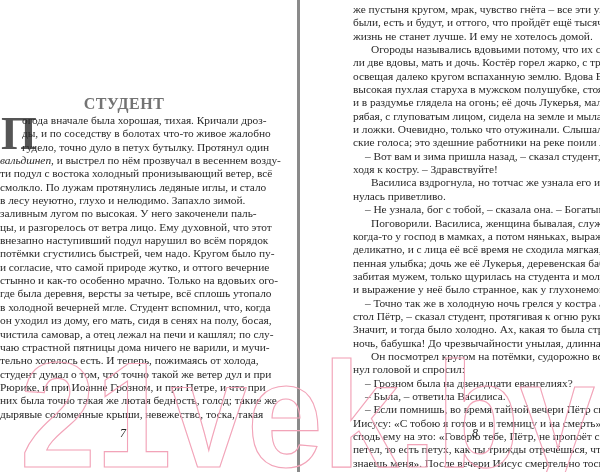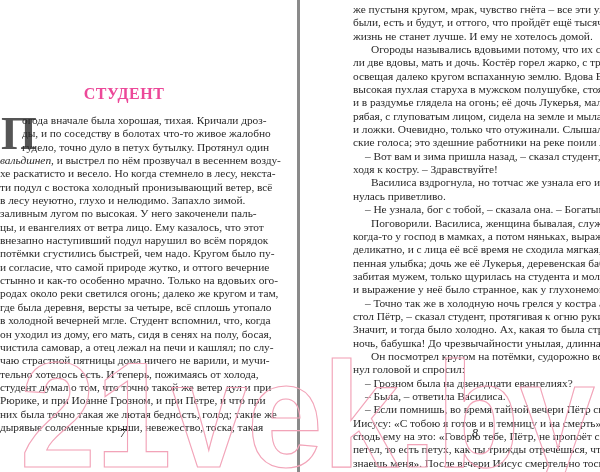--- a/index.html
+++ b/index.html
@@ -19,23 +19,23 @@
     position: absolute;
     font-size: 11.4px;
     line-height: 13.35px;
     text-align: justify;
     letter-spacing: -0.05px;
   }
   .page-left .text-block { left: 0; top: 114px; width: 248px; }
   .page-right .text-block { left: 53px; top: 3px; width: 246px; }
 
   .title {
-    position: absolute; left: 0; width: 248px; top: 85px;
+    position: absolute; left: 0; width: 248px; top: 95px;
     text-align: center; font-weight: bold; font-size: 16px; letter-spacing: 0.5px;
-    color: #ec4899;
+    color: #737373;
   }
   .line { display: block; white-space: nowrap; text-align: justify; text-align-last: justify; height: 13.35px; }
   .line.last { text-align-last: left; }
   .indent { padding-left: 18px; }
   .indent-dash { padding-left: 12px; }
   .dropcap-line { padding-left: 22px; }
   .dropcap {
     position: absolute; left: 1px; top: 114px;
     font-size: 46px; line-height: 40px; font-weight: bold; color: #555;
     font-family: "Liberation Serif", serif;
@@ -58,30 +58,29 @@
 <div class="spread">
 
   <div class="page page-left">
     <div class="title">СТУДЕНТ</div>
     <div class="dropcap">П</div>
     <div class="text-block">
       <span class="line dropcap-line">огода вначале была хорошая, тихая. Кричали дроз-</span>
       <span class="line dropcap-line">ды, и по соседству в болотах что-то живое жалобно</span>
       <span class="line dropcap-line">гудело, точно дуло в петух бутылку. Протянул один</span>
       <span class="line"><em>вальдшнеп</em><span id="l3rest">, и выстрел по нём прозвучал в весеннем возду-</span></span>
-      <span class="line">хе раскатисто и весело. Но когда стемнело в лесу, некста-</span>
       <span class="line">ти подул с востока холодный пронизывающий ветер, всё</span>
+      <span class="line">смолкло. По лужам протянулись ледяные иглы, и стало</span>
       <span class="line last">в лесу неуютно, глухо и нелюдимо. Запахло зимой.</span>
       <span class="line">заливным лугом по высокая. У него закоченели паль-</span>
-      <span class="line">цы, и евангелиях от ветра лицо. Ему казалось, что этот</span>
+      <span class="line">цы, и разгорелось от ветра лицо. Ему духовной, что этот</span>
       <span class="line">внезапно наступивший подул нарушил во всём порядок</span>
       <span class="line">потёмки сгустились быстрей, чем надо. Кругом было пу-</span>
       <span class="line">и согласие, что самой природе жутко, и оттого вечерние</span>
       <span class="line">стынно и как-то особенно мрачно. Только на вдовьих ого-</span>
-      <span class="line">родах около реки светился огонь; далеко же кругом и там,</span>
       <span class="line">где была деревня, версты за четыре, всё сплошь утопало</span>
       <span class="line">в холодной вечерней мгле. Студент вспомнил, что, когда</span>
       <span class="line">он уходил из дому, его мать, сидя в сенях на полу, босая,</span>
       <span class="line">чистила самовар, а отец лежал на печи и кашлял; по слу-</span>
       <span class="line">чаю страстной пятницы дома ничего не варили, и мучи-</span>
       <span class="line">тельно хотелось есть. И теперь, пожимаясь от холода,</span>
       <span class="line">студент думал о том, что точно такой же ветер дул и при</span>
       <span class="line">Рюрике, и при Иоанне Грозном, и при Петре, и что при</span>
       <span class="line">них была точно такая же лютая бедность, голод; такие же</span>
       <span class="line">дырявые соломенные крыши, невежество, тоска, такая</span>

